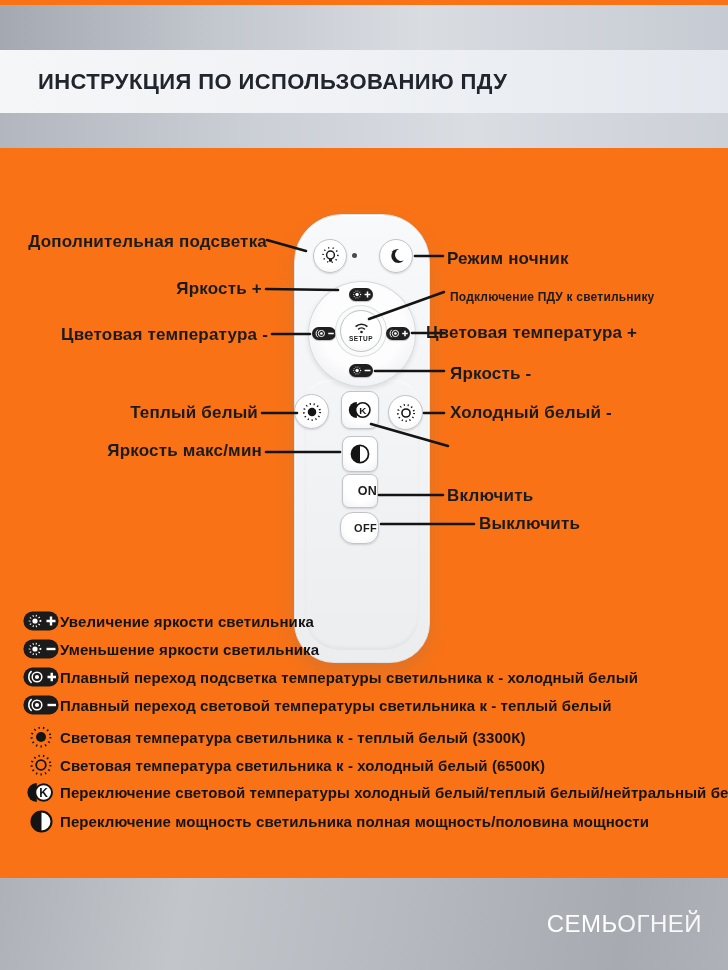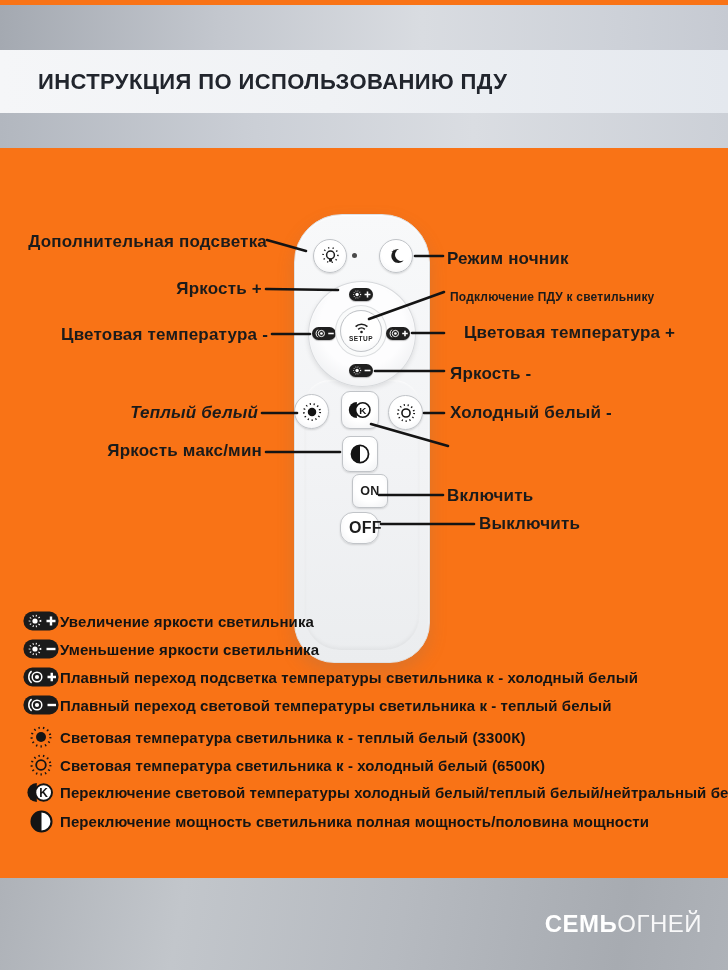--- a/index.html
+++ b/index.html
@@ -13,21 +13,21 @@
   .band-title{top:50px;height:63px;display:flex;align-items:center;
     background:linear-gradient(90deg,#f5f6f8 0%,#f0f2f5 45%,#e4e8ee 100%);}
   .band-mid{top:113px;height:35px;
     background:linear-gradient(90deg,#b2b7bf 0%,#cbcfd6 35%,#dadde2 65%,#ccd0d7 100%);}
   .page-title{padding-left:38px;font-size:22px;font-weight:700;color:#21252d;letter-spacing:.4px;}
 
   
   .footer{position:absolute;left:0;top:878px;width:728px;height:92px;
     background:linear-gradient(100deg,#aeb2b8 0%,#c2c6cb 25%,#b6bac0 55%,#a7abb1 85%,#aeb2b8 100%);}
   .brand{position:absolute;right:26px;top:32px;color:#ffffff;font-size:24px;letter-spacing:.5px;white-space:nowrap;}
-  .brand .b{font-weight:700;margin-left:8px;} .brand .l{font-weight:400;opacity:.92;}
+  .brand .b{font-weight:400;margin-left:8px;} .brand .l{font-weight:400;opacity:.92;}
 
   
   .remote-body{position:absolute;left:294px;top:214px;width:134px;height:447px;
     background:linear-gradient(180deg,#f8f9fa 0%,#f2f3f5 55%,#ebedef 100%);
     border:1px solid #dfe1e3;border-radius:48px 48px 40px 40px;
     box-shadow:0 8px 18px rgba(110,115,122,.20), inset 0 1px 2px #fff;}
   .remote-body::after{content:"";position:absolute;left:9px;right:9px;top:165px;bottom:12px;
     border-radius:26px 26px 36px 36px;box-shadow:inset 0 -2px 4px rgba(0,0,0,.05), inset 0 1px 2px rgba(255,255,255,.9);}
   .btn{position:absolute;display:flex;align-items:center;justify-content:center;
     background:radial-gradient(circle at 50% 38%,#ffffff 55%,#f0f1f3 100%);
@@ -41,23 +41,23 @@
   .setup{left:340px;top:310px;width:42px;height:42px;flex-direction:column;
     box-shadow:0 0 0 4px #fafbfb,0 0 0 5px #dcdee0, inset 0 1px 1px #fff;}
   .setup-text{font-size:6.5px;font-weight:700;letter-spacing:.5px;color:#1d1d1d;margin-top:1px;}
   .onoff{font-size:12.5px;font-weight:700;color:#1d1d1d;letter-spacing:.3px;}
   .led{position:absolute;left:352px;top:253px;width:5px;height:5px;border-radius:50%;background:#4a4a4a;}
 
   
   .lbl{position:absolute;font-size:17px;font-weight:600;color:#1b1b1b;white-space:nowrap;
        letter-spacing:.2px;line-height:20px;}
   .lbl-l1{right:461px;top:232px;} .lbl-l2{right:466px;top:279px;} .lbl-l3{right:460px;top:325px;}
-  .lbl-l4{right:470px;top:403px;font-style:italic;} .lbl-l5{right:466px;top:441px;}
+  .lbl-l4{right:470px;top:403px;} .lbl-l5{right:466px;top:441px;}
   .lbl-r1{left:447px;top:249px;} .lbl-r2{left:450px;top:287px;font-size:12px;}
-  .lbl-r3{left:464px;top:323px;} .lbl-r4{left:450px;top:364px;}
+  .lbl-r3{left:426px;top:323px;} .lbl-r4{left:450px;top:364px;}
   .lbl-r5{left:450px;top:403px;} .lbl-r6{left:453px;top:437px;font-size:16.5px;}
   .lbl-r7{left:447px;top:486px;} .lbl-r8{left:479px;top:514px;}
   .lines{position:absolute;left:0;top:0;pointer-events:none;}
 
   
   .legend-row{position:absolute;left:22px;display:flex;align-items:center;}
   .lg1{top:611px;} .lg2{top:639px;} .lg3{top:667px;} .lg4{top:695px;}
   .lg5{top:724px;} .lg6{top:752px;} .lg7{top:781px;} .lg8{top:809px;}
   .legend-icon{width:38px;display:flex;justify-content:center;align-items:center;}
   .legend-text{margin-left:0;font-size:15px;font-weight:600;color:#141414;white-space:nowrap;letter-spacing:.1px;}
@@ -150,25 +150,25 @@
       <circle cx="13" cy="13" r="8.8" fill="none" stroke="#141414" stroke-width="2" stroke-dasharray="1.3 3"></circle>
     </svg>
   </div>
 
   <div class="btn" style="left:342px;top:436px;width:36px;height:36px;border-radius:8px;">
     <svg width="22" height="22" viewBox="0 0 24 24">
       <circle cx="12" cy="12" r="9.3" fill="#fff" stroke="#141414" stroke-width="1.9"></circle>
       <path d="M12 2.7 A9.3 9.3 0 0 0 12 21.3 Z" fill="#141414"></path>
     </svg>
   </div>
-  <div class="btn" style="left:352px;top:474px;width:36px;height:34px;border-radius:7px;">
+  <div class="btn" style="left:342px;top:474px;width:36px;height:34px;border-radius:7px;justify-content:flex-end;">
     <span class="onoff">ON</span>
   </div>
   <div class="btn" style="left:340px;top:512px;width:39px;height:32px;border-radius:13px;">
-    <span class="onoff" style="font-size:16px;margin-left:12px;">OFF</span>
+    <span class="onoff" style="font-size:11px;margin-left:12px;">OFF</span>
   </div>
 
   <svg class="lines" width="728" height="970">
     <g stroke="#141414" stroke-width="2.6" stroke-linecap="round">
       <line x1="267" y1="240" x2="306" y2="251"></line>
       <line x1="266" y1="289" x2="338" y2="290"></line>
       <line x1="272" y1="334" x2="310" y2="334"></line>
       <line x1="262" y1="413" x2="297" y2="413"></line>
       <line x1="266" y1="452" x2="340" y2="452"></line>
       <line x1="415" y1="256" x2="443" y2="256"></line>

